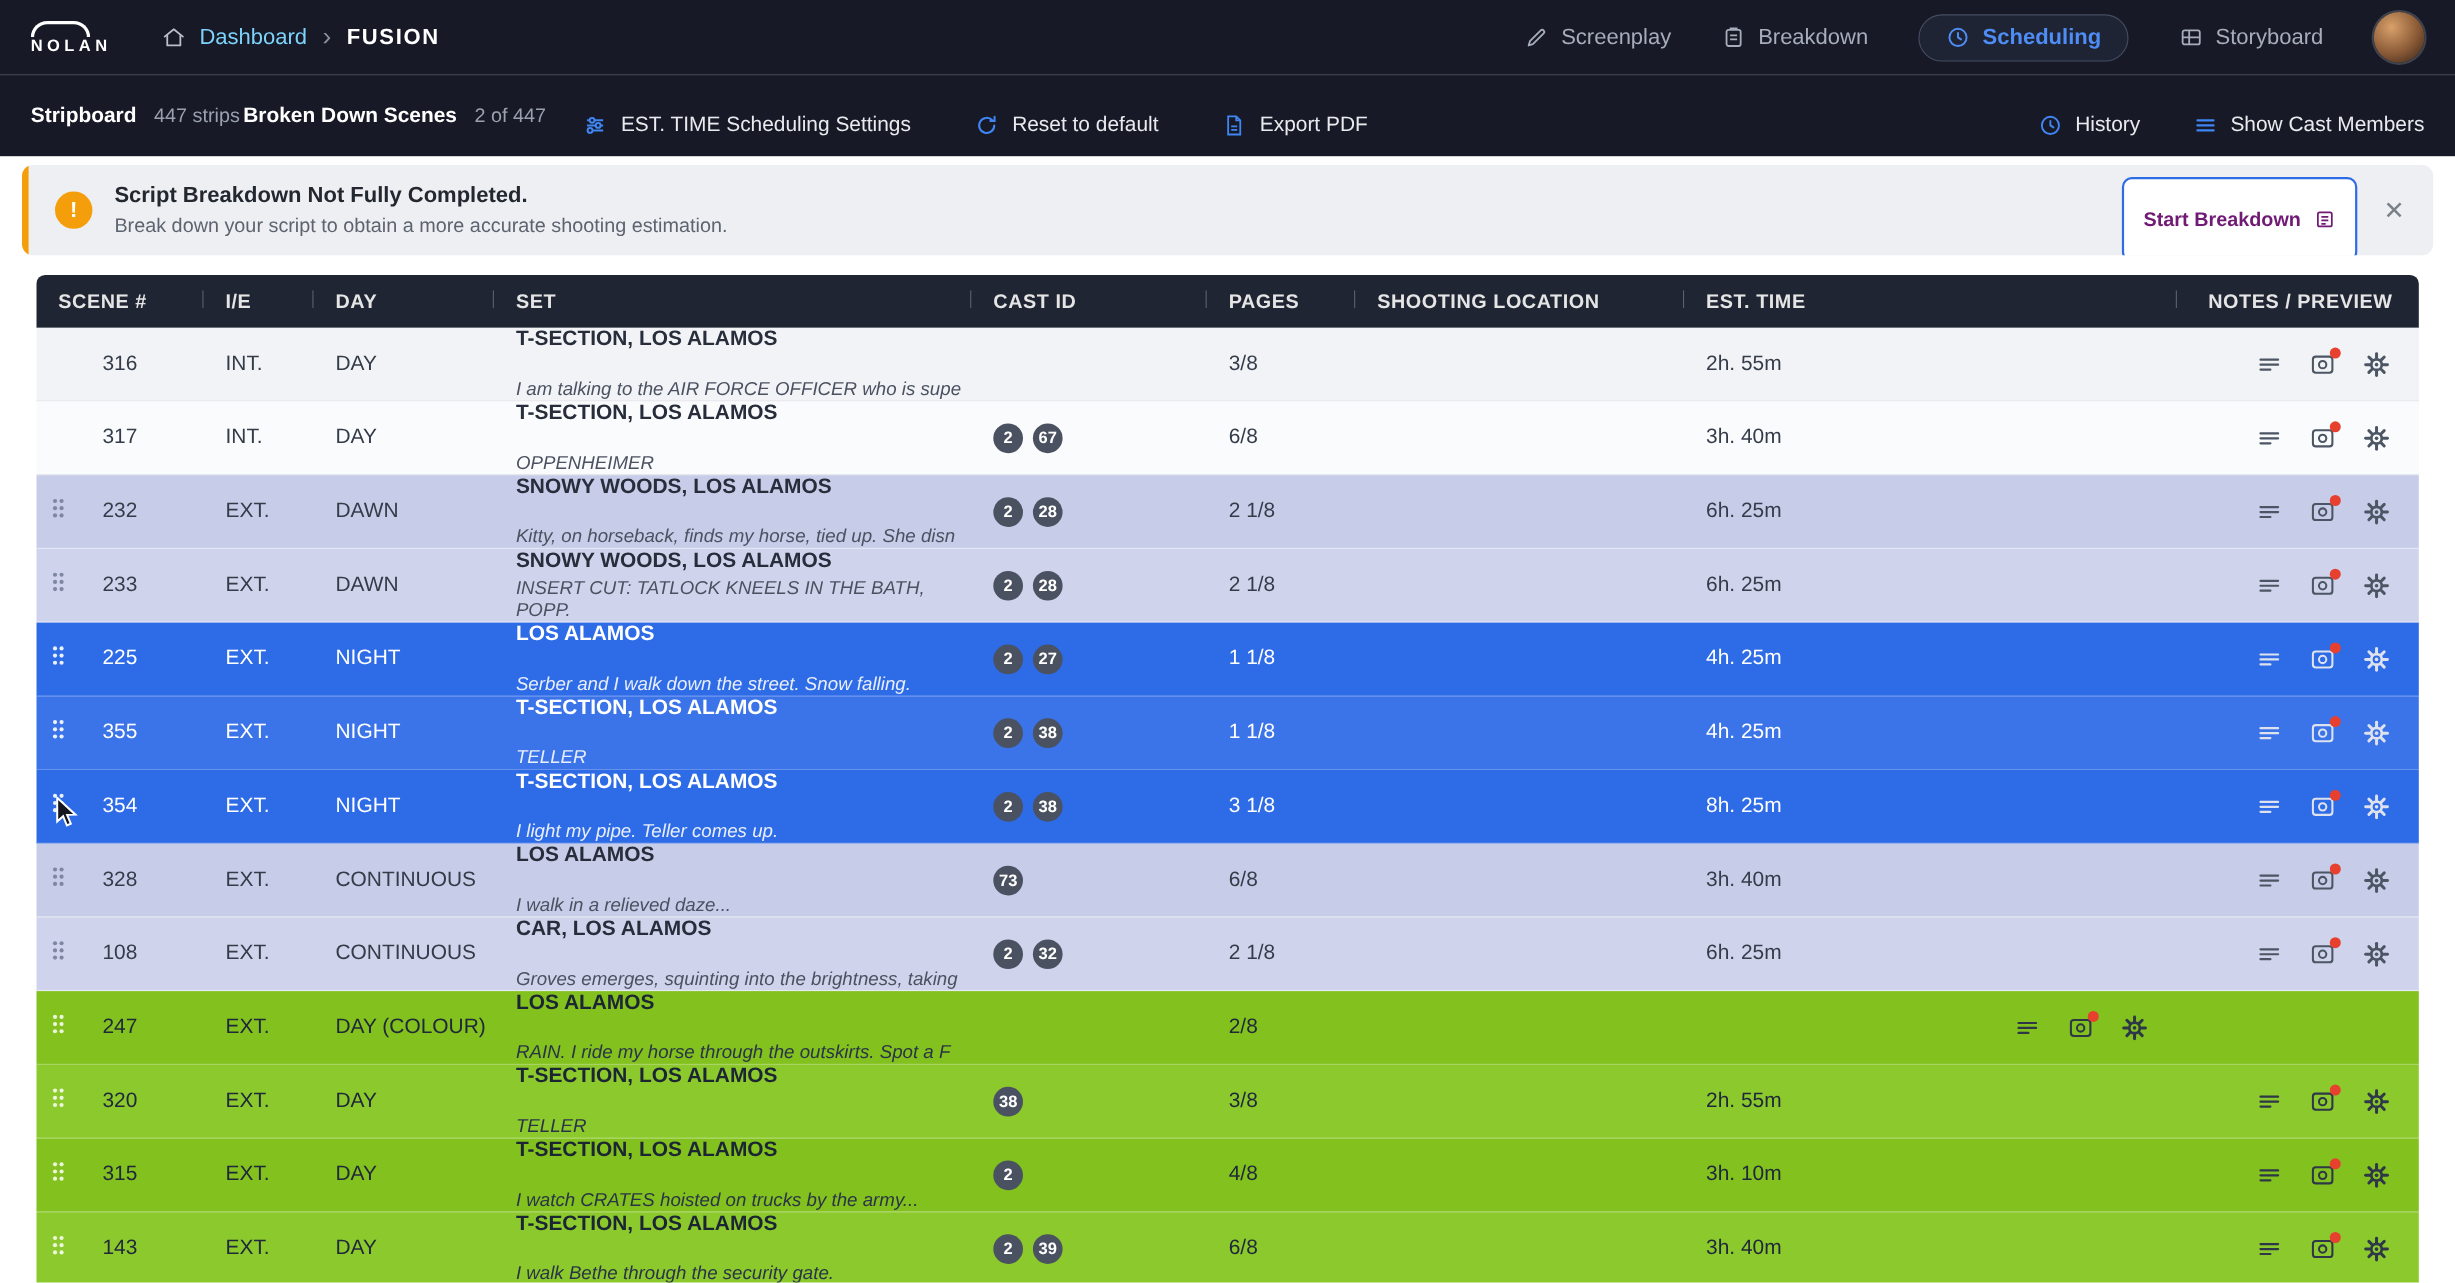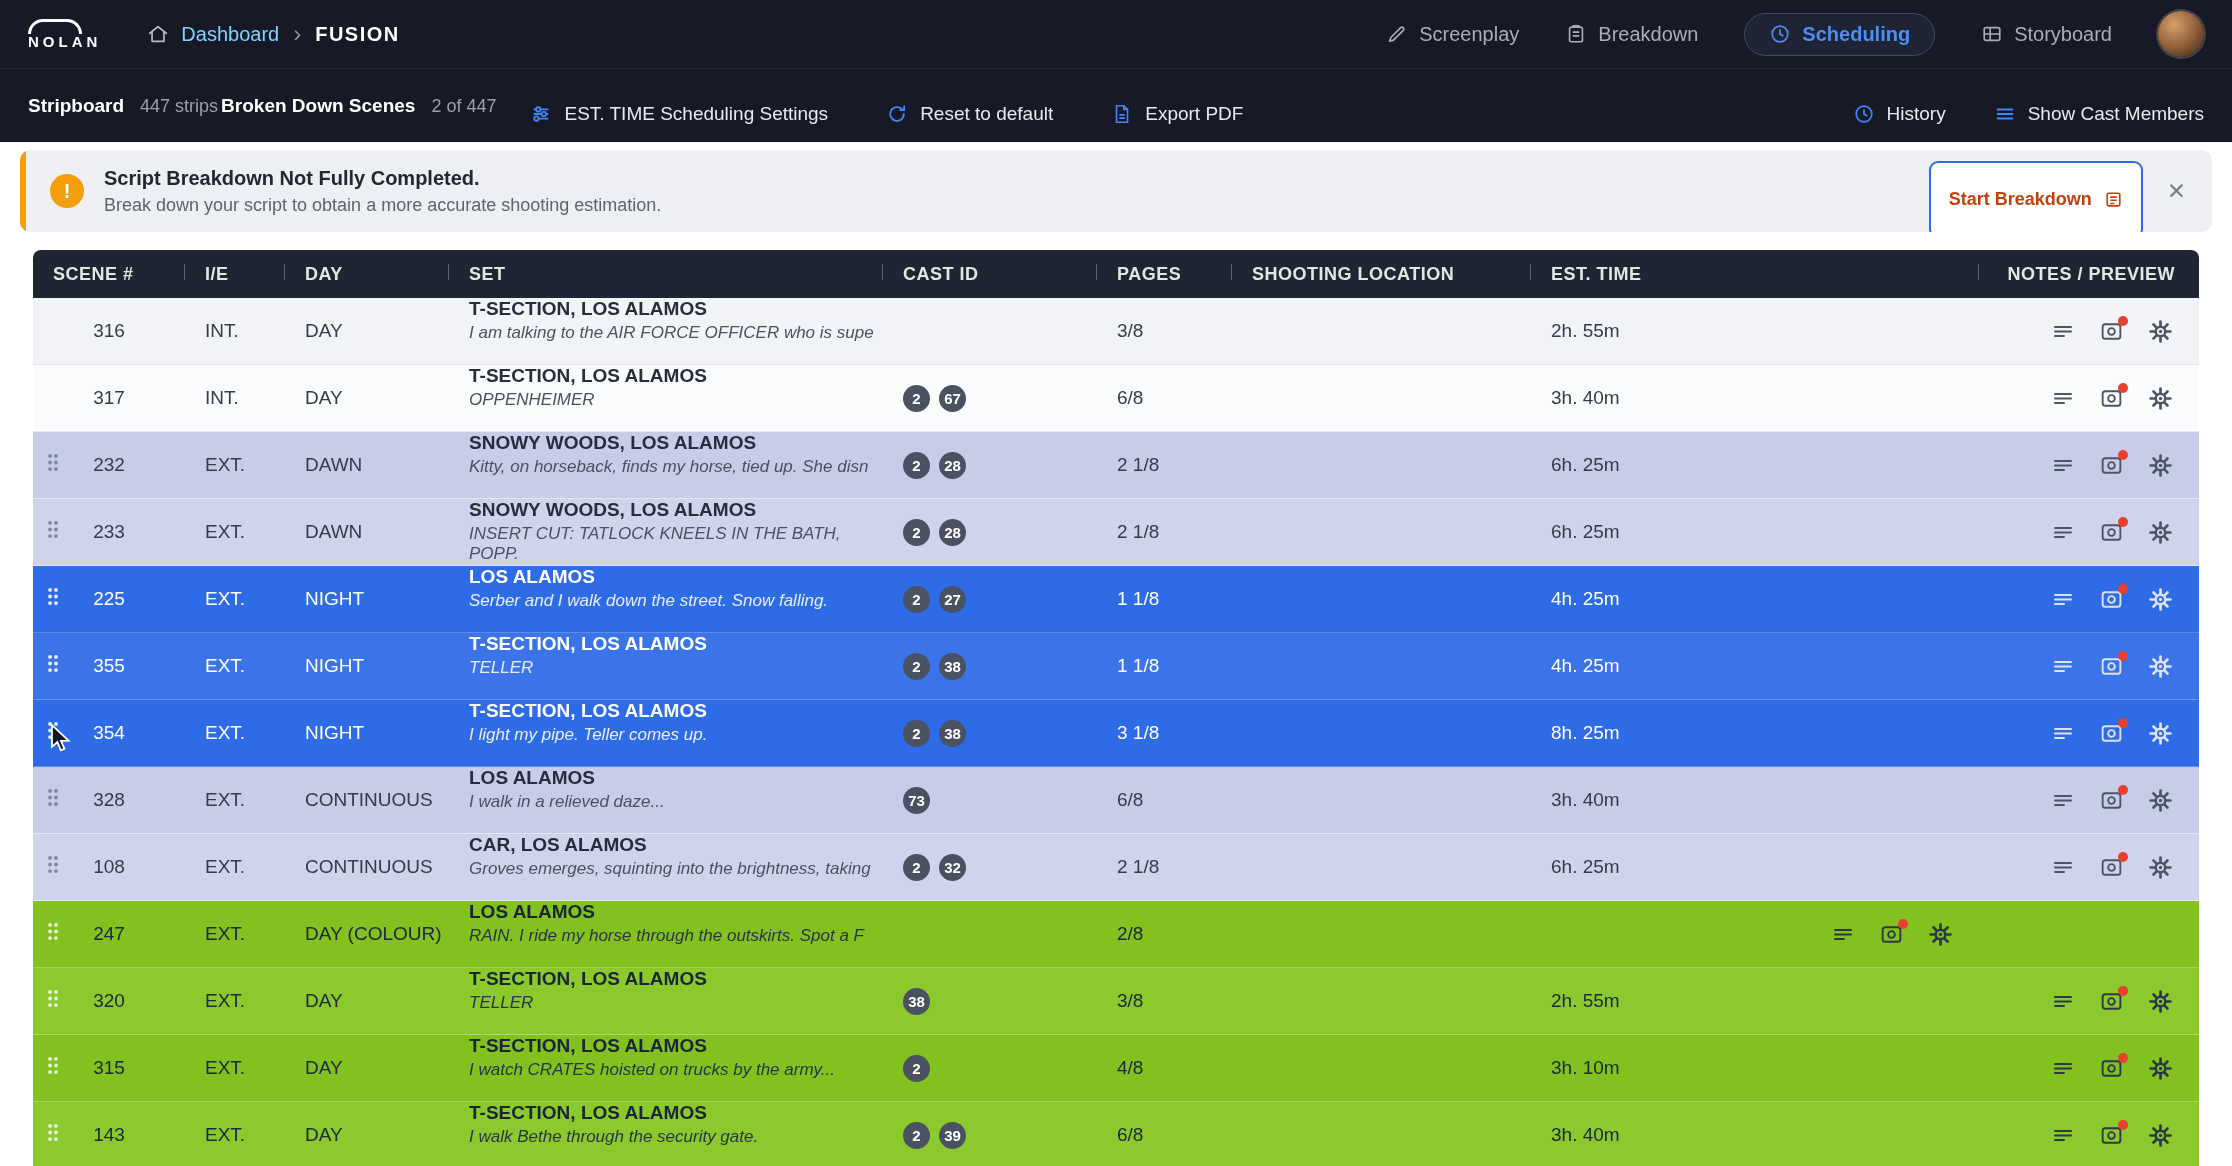--- a/index.html
+++ b/index.html
@@ -45,40 +45,40 @@
   .banner { margin:8px 20px 0; height:82px; background:#edeff2; border-radius:10px;
     display:flex; align-items:center; position:relative; overflow:hidden; padding-left:30px; }
   .banner-accent { position:absolute; left:0; top:0; bottom:0; width:6px; background:#f59e0b; }
   .warn-icon { width:34px; height:34px; border-radius:50%; background:#f59e0b; color:#fff;
     font-weight:bold; font-size:20px; display:flex; align-items:center; justify-content:center;
     margin-right:20px; flex:none; }
   .banner-title { font-size:20px; font-weight:bold; color:#23272f; margin-bottom:5px; }
   .banner-sub { font-size:18px; color:#5d6470; }
   .banner-right { margin-left:auto; display:flex; align-items:center; gap:24px; padding-right:26px; }
   .start-btn { display:flex; align-items:center; gap:12px; background:#ffffff;
-    border:2px solid #2e6be7; color:#c2410c; font-weight:bold; font-size:18px;
+    border:2px solid #2e6be7; color:#701a75; font-weight:bold; font-size:18px;
     border-radius:9px; padding:26px 18px; }
   .close { color:#7a8087; font-size:23px; line-height:1; }
 
   
   .table { margin:18px 33px 0; border-radius:8px 8px 0 0; overflow:hidden; }
   .thead, .row { display:grid;
     grid-template-columns:152px 100px 164px 434px 214px 135px 299px 448px 1fr; }
   .thead { background:#202533; height:48px; color:#e5e5e5; }
   .th { font-size:18px; font-weight:bold; letter-spacing:.5px; display:flex;
     align-items:center; padding-left:20px; position:relative; }
   .th:not(.right)::after { content:""; position:absolute; right:0; top:14px; width:1px;
     height:16px; background:rgba(255,255,255,0.28); }
   .th.right { justify-content:flex-end; padding-right:24px; }
 
   .row { height:67px; position:relative; color:var(--fg-main); }
   .cell { display:flex; align-items:center; font-size:19px; padding-left:20px; }
   .c-scene { justify-content:center; padding-left:0; position:relative; }
   .drag { position:absolute; left:14px; top:50%; transform:translateY(-50%); color:var(--drag); }
-  .c-set { flex-direction:column; align-items:flex-start; justify-content:flex-start; gap:3px; }
+  .c-set { flex-direction:column; align-items:flex-start; justify-content:space-between; gap:3px; }
   .set-name { font-weight:bold; font-size:19px; color:var(--fg-set); }
   .set-desc { font-style:italic; font-size:17px; color:var(--fg-desc); }
   .c-cast { gap:9px; }
   .badge { width:27px; height:27px; border-radius:50%; background:#4a5160; color:#ffffff;
     font-size:15px; font-weight:bold; display:flex; align-items:center; justify-content:center; flex:none; }
   .c-notes { justify-content:flex-end; gap:24px; padding-right:26px; }
   .c-notes .icon { color:var(--icon); position:relative; }
   .dot { position:absolute; top:-3px; right:-4px; width:10px; height:10px; border-radius:50%;
     background:#e8402f; }
 

